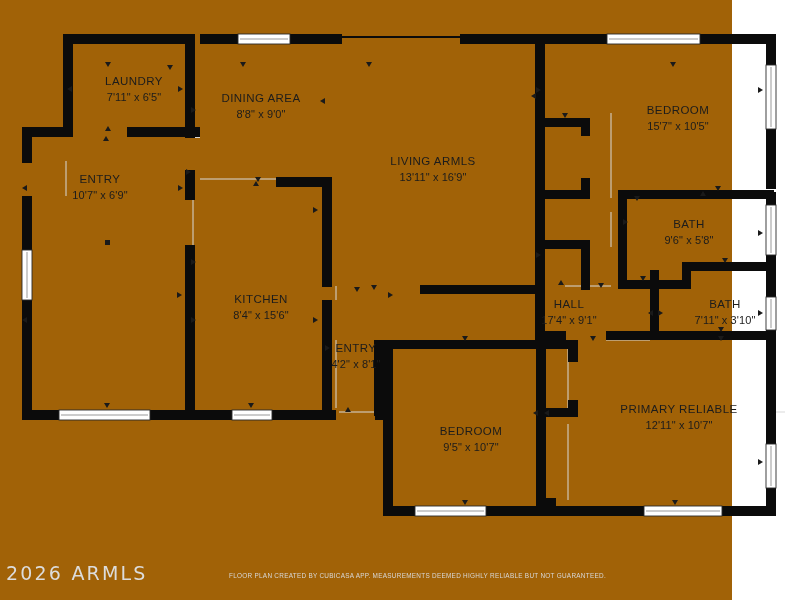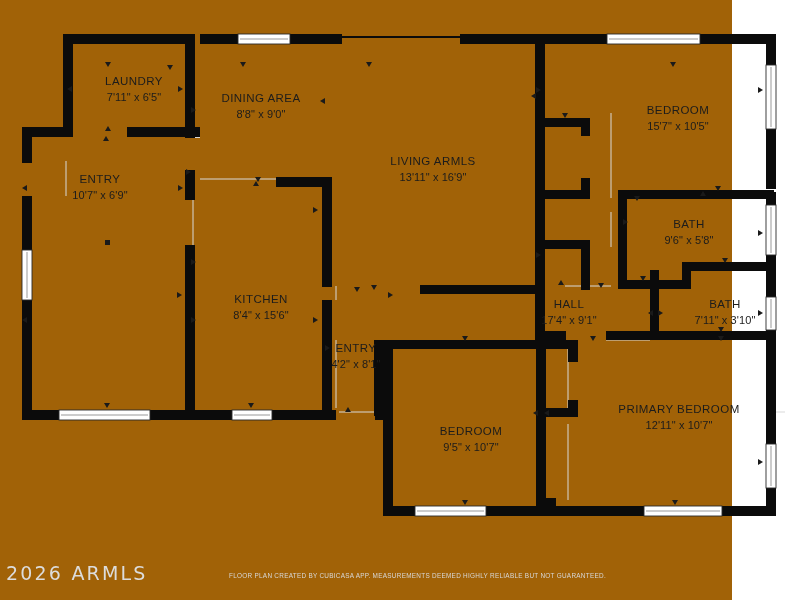--- a/index.html
+++ b/index.html
@@ -329,21 +329,21 @@
     <span class="room-name">BATH</span>
     <span class="room-dims">7'11" x 3'10"</span>
   </div>
 
   <div class="room-label" style="left:356px; top:357px;">
     <span class="room-name">ENTRY</span>
     <span class="room-dims">4'2" x 8'1"</span>
   </div>
 
   <div class="room-label" style="left:679px; top:418px;">
-    <span class="room-name">PRIMARY BEDROOM</span>
+    <span class="room-name">PRIMARY RELIABLE</span>
     <span class="room-dims">12'11" x 10'7"</span>
   </div>
 
   <div class="room-label" style="left:471px; top:440px;">
     <span class="room-name">BEDROOM</span>
     <span class="room-dims">9'5" x 10'7"</span>
   </div>
 
   <div id="watermark">2026 ARMLS</div>
   <div id="disclaimer">FLOOR PLAN CREATED BY CUBICASA APP. MEASUREMENTS DEEMED HIGHLY RELIABLE BUT NOT GUARANTEED.</div>

